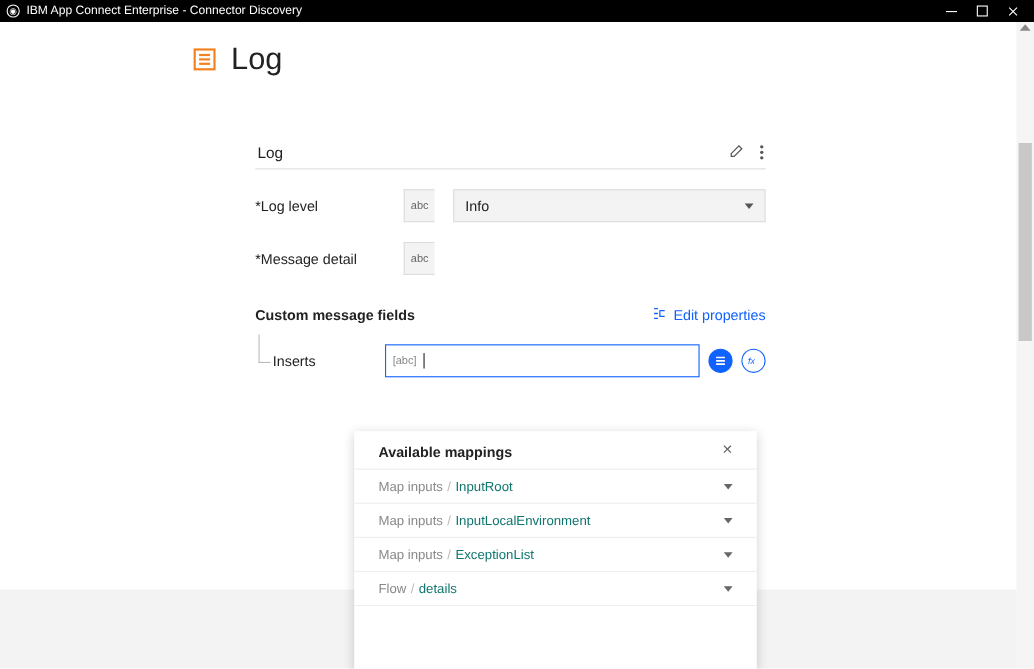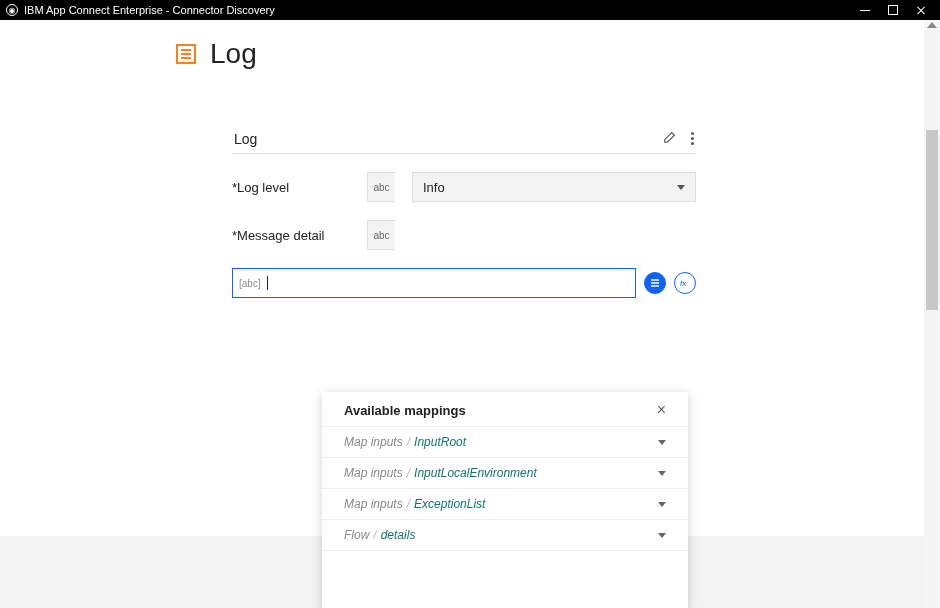--- a/index.html
+++ b/index.html
@@ -218,21 +218,21 @@
     }
     .mappings-title { font-weight:600; font-size:13px; color:#222; }
     .close-x { font-size:16px; color:#666; cursor:pointer; line-height:1; }
     .mapping-row {
       display:flex; justify-content:space-between; align-items:center;
       padding: 8px 22px;
       border-top:1px solid #eee;
       font-size:12px;
     }
     .mapping-row:last-child { border-bottom:1px solid #eee; }
-    .mapping-left { display:flex; gap:4px;font-style:italic; }
+    .mapping-left { display:flex; gap:4px; }
     .mapping-cat { color:#888; }
     .mapping-sep { color:#bbb; }
     .mapping-name { color:#0f766e; }
     .row-chev { width:0;height:0;border-left:4px solid transparent;border-right:4px solid transparent;border-top:5px solid #666; }
 
     .footer-band {
       position:absolute; left:0; right:16px; bottom:0; height:72px;
       background:#f3f3f3;
       z-index:1;
     }
@@ -287,22 +287,37 @@
         <span>Info</span>
         <span class="chev"></span>
       </div>
     </div>
 
     <div class="form-row">
       <div class="form-label">*Message detail</div>
       <div class="type-chip">abc</div>
     </div>
 
+    <div class="section-row">
+      <div class="section-title">Custom message fields</div>
+      <div class="edit-link">
+        <span class="edit-link-icon">
+          <svg viewBox="0 0 16 16">
+              <path d="M3 3h4M3 8h4M3 13h4M9 5h5M9 5v6h5" stroke-width="1.3"></path>
+            </svg>
+        </span>
+        <span>Edit properties</span>
+      </div>
+    </div>
 
     <div class="inserts-row">
+      <div class="inserts-label-wrap">
+        <div class="tree-connector"></div>
+        <div class="inserts-label">Inserts</div>
+      </div>
       <div class="inserts-input-wrap">
         <div class="inserts-input-box">
           <span class="abc-chip">[abc]</span>
           <span class="text-cursor"></span>
           <input class="inserts-input" value="" style="">
         </div>
         <div class="round-icon-btn filled">
           <svg viewBox="0 0 12 12">
               <path d="M2 3h8M2 6h8M2 9h8" stroke="#fff" stroke-width="1.5"></path>
             </svg>

